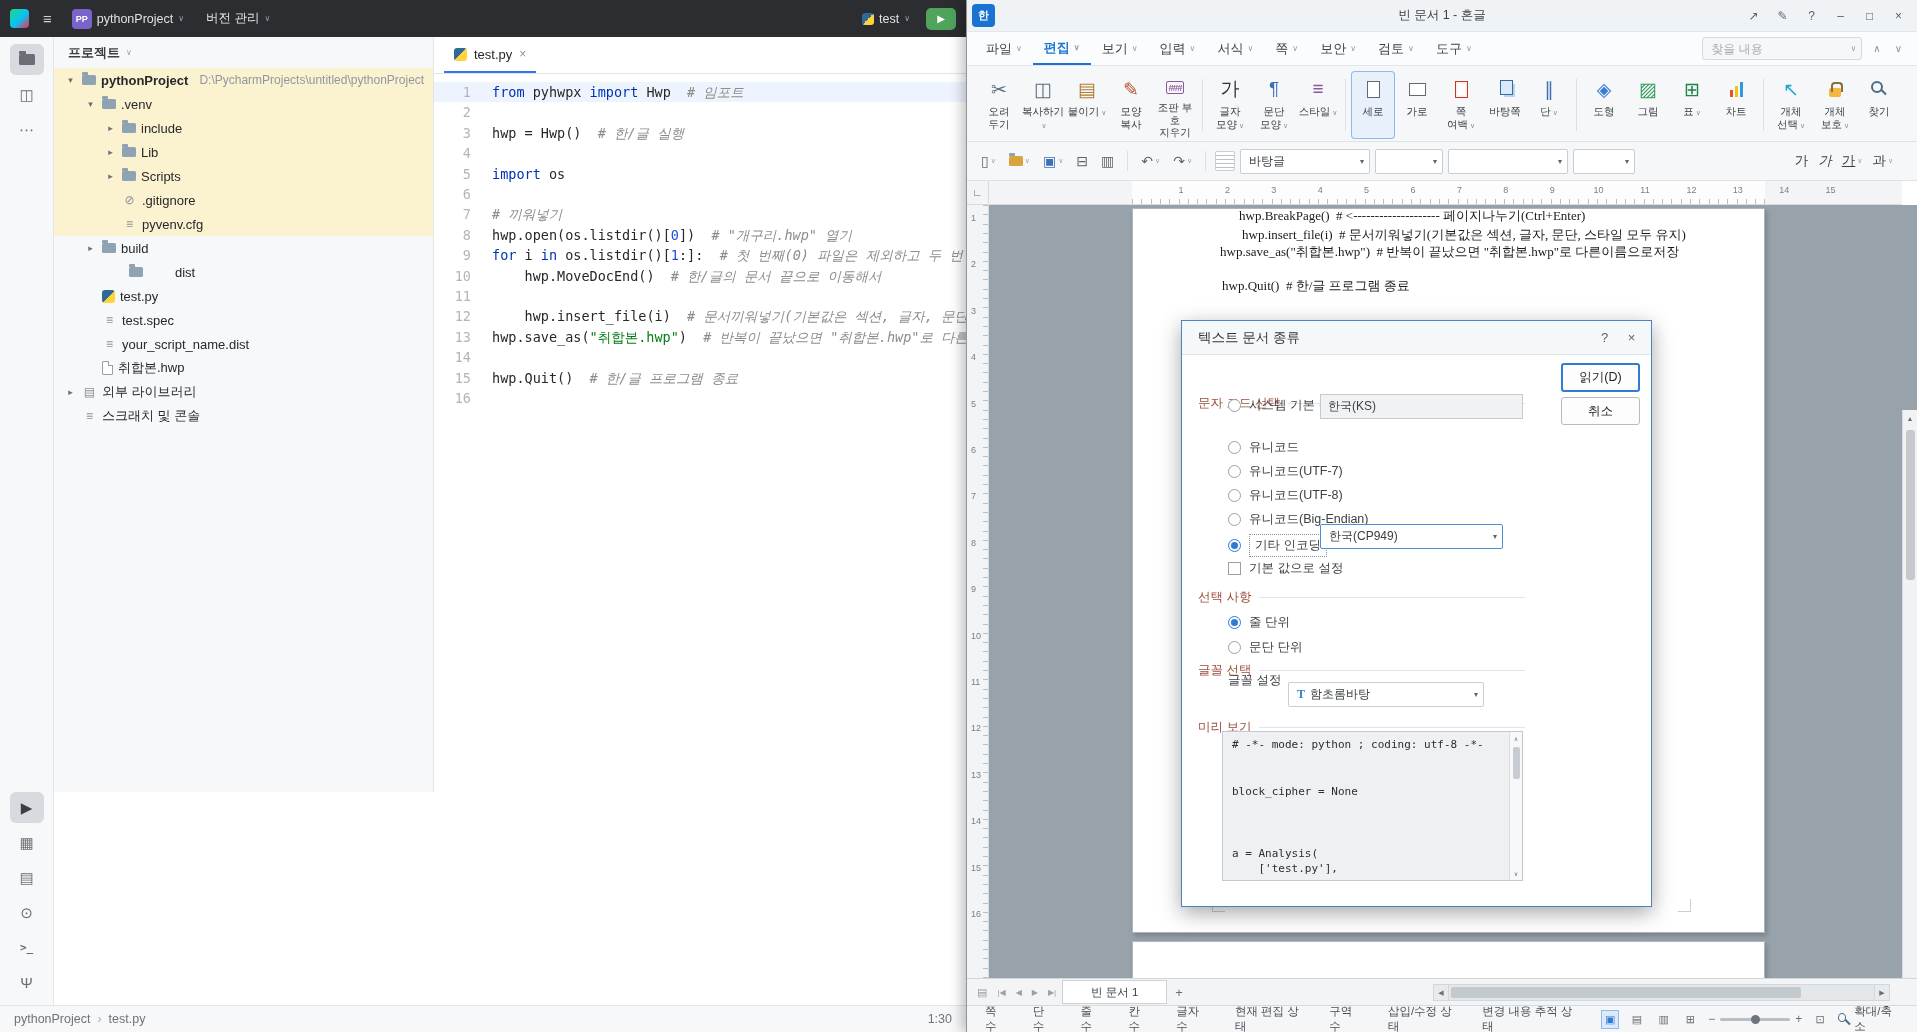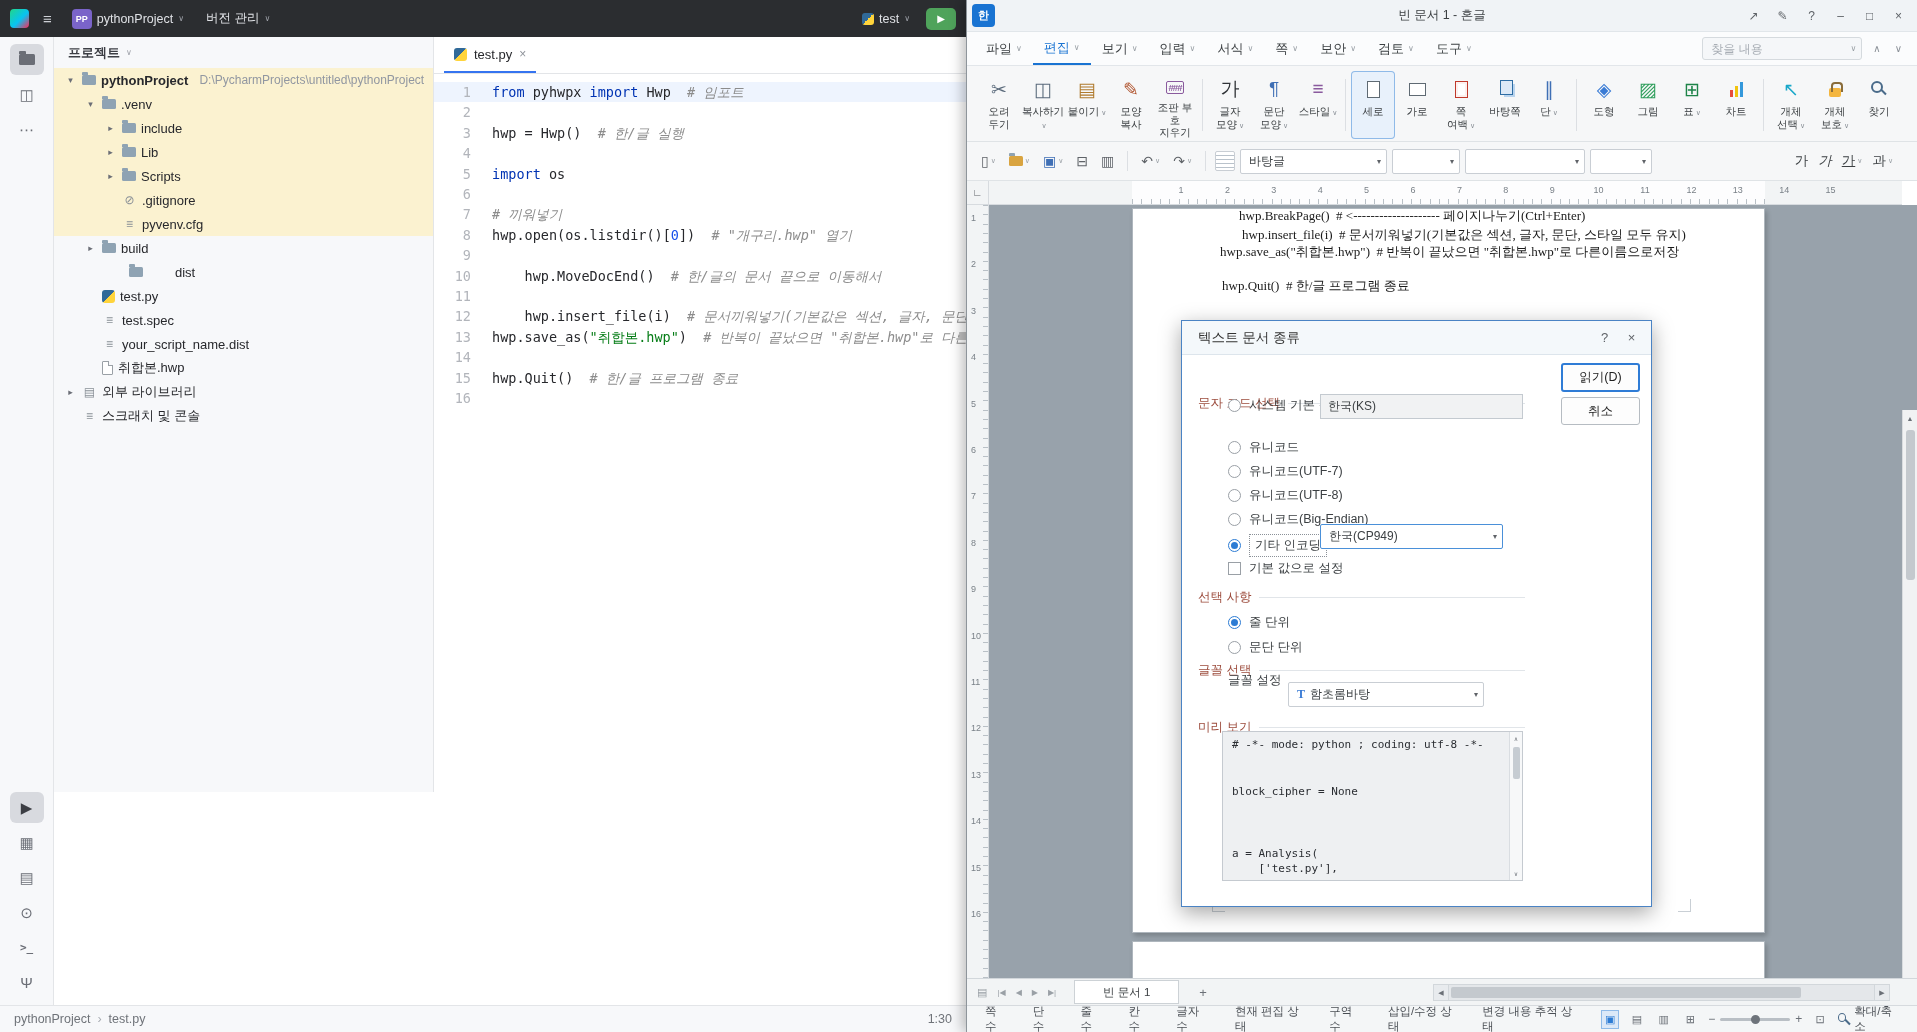--- a/index.html
+++ b/index.html
@@ -68,21 +68,21 @@
   
   .hwp{position:absolute;left:966px;top:0;width:951px;height:1032px;background:#fff;border-left:1px solid #8e959b;box-shadow:-4px 0 12px rgba(0,0,0,.25)}
   .hwp-titlebar{position:absolute;left:0;top:0;right:0;height:32px;background:#f0f3f6;border-bottom:1px solid #e1e6ea;display:flex;align-items:center;padding:0 4px 0 5px}
   .hwp-badge{width:23px;height:23px;border-radius:4px;background:var(--accent);color:#fff;font-size:11px;font-weight:bold;display:flex;align-items:center;justify-content:center}
   .hwp-title{position:absolute;left:0;right:0;text-align:center;color:#3c4043;font-size:12.5px;pointer-events:none}
   .hwp-tb-controls{margin-left:auto;display:flex;z-index:2}
   .wbtn{width:29px;height:28px;display:flex;align-items:center;justify-content:center;color:#5f6368;font-size:12px}
   .hwp-menubar{position:absolute;left:0;top:32px;right:0;height:34px;background:#fbfcfd;border-bottom:1px solid #e2e6ea;display:flex;align-items:stretch;padding:0 8px;color:#3c4043}
   .menu-item{display:flex;align-items:center;gap:4px;padding:0 11px;font-size:13px}
   .menu-item .chev{font-size:8px;color:#9aa0a6}
-  .menu-item.active{color:var(--accent);font-weight:normal;border-bottom:2px solid var(--accent)}
+  .menu-item.active{color:var(--accent);font-weight:bold;border-bottom:2px solid var(--accent)}
   .menu-right{margin-left:auto;display:flex;align-items:center;gap:8px;padding-right:4px}
   .hwp-search{width:160px;height:23px;border:1px solid #d5dade;border-radius:3px;background:#f5f7f9;color:#a8aeb5;font-size:12px;padding:0 20px 0 8px;font-family:"Liberation Sans",sans-serif}
   .hwp-search::placeholder{color:#a8aeb5}
   .search-wrap{position:relative}
   .search-wrap .chev{position:absolute;right:6px;top:7px;font-size:8px;color:#9aa0a6}
   .mini-ic{color:#8a9097;font-size:10px;padding:0 3px}
   .hwp-toolbar{position:absolute;left:0;top:66px;right:0;height:76px;background:#f6f7f8;border-bottom:1px solid #dfe3e6;display:flex;align-items:stretch;padding:5px 0 2px 10px}
   .tbtn{width:44px;display:flex;flex-direction:column;align-items:center;padding-top:2px;border-radius:4px;color:#3c4043;text-align:center}
   .tbtn .ic{height:32px;display:flex;align-items:center;justify-content:center;font-size:19px}
   .tbtn .tl{font-size:10.5px;line-height:1.2;white-space:pre-line}
@@ -158,21 +158,21 @@
   .pv-scroll{position:absolute;right:0;top:0;bottom:0;width:13px;background:#f7f8f9;border-left:1px solid #d9dde1;display:flex;flex-direction:column;align-items:center}
   .pv-btn{height:13px;font-size:6px;color:#6b7077;display:flex;align-items:center}
   .pv-thumb{width:7px;height:32px;background:#c6ccd2;border-radius:2px;margin-top:2px}
   .pv-btn.bottom{margin-top:auto}
   .dlg-btn{position:absolute;left:379px;width:79px;display:flex;align-items:center;justify-content:center;background:#fdfdfd;font-size:12.5px;color:#222;border-radius:3px}
   .dlg-btn.primary{top:42px;height:29px;border:2px solid #2f7cd6}
   .dlg-btn.normal{top:76px;height:28px;border:1px solid #b6bcc2}
   
   .hwp-tabbar{position:absolute;left:0;top:978px;right:0;height:27px;background:#f2f4f5;border-top:1px solid #d2d7db;display:flex;align-items:center;padding:0 5px;font-size:11.5px;color:#5f6368}
   .nav-btn{padding:0 5px;font-size:8px;color:#9aa0a6}
-  .doc-tab{height:24px;min-width:105px;background:#fff;border:1px solid #cdd2d6;display:flex;align-items:center;justify-content:center;margin:0 13px;color:#3c4043}
+  .doc-tab{height:24px;min-width:105px;background:#fff;border:1px solid #cdd2d6;display:flex;align-items:center;justify-content:center;margin:0 1px;color:#3c4043}
   .tab-plus{padding:0 7px;font-size:13px;color:#6b7077}
   .hscroll{position:absolute;left:466px;width:457px;top:5px;height:17px;display:flex;align-items:center}
   .hs-btn{width:16px;height:17px;background:#e8ebee;border:1px solid #d2d7db;font-size:7px;color:#6b7077;display:flex;align-items:center;justify-content:center}
   .hs-track{flex:1;height:17px;background:#e4e7ea;border-top:1px solid #d2d7db;border-bottom:1px solid #d2d7db;position:relative}
   .hs-thumb{position:absolute;left:2px;top:2px;height:11px;width:350px;background:#c4c9ce;border-radius:2px}
   .hwp-status{position:absolute;left:0;bottom:0;right:0;height:27px;background:#f4f6f7;border-top:1px solid #d6dade;display:flex;align-items:center;gap:23px;padding:0 18px;font-size:11.5px;color:#4a4f55}
   .hwp-status .right{margin-left:auto;display:flex;align-items:center;gap:9px}
   .view-ic{width:19px;height:19px;border:1px solid transparent;display:flex;align-items:center;justify-content:center;font-size:11px;color:#6b7077}
   .view-ic.on{background:#dce9f8;border-color:#8fbae8;color:#2d7cd4}
   .zoom-slider{display:flex;align-items:center;gap:5px;color:#6b7077;font-size:12px}
@@ -343,21 +343,21 @@
             </div>
             <div class="pc-code">
                 <div class="code-line hl"><span class="ln">1</span><span class="lt"><span class="k">from </span><span>pyhwpx </span><span class="k">import </span><span>Hwp  </span><span class="c"># 임포트</span></span></div>
                 <div class="code-line"><span class="ln">2</span><span class="lt"></span></div>
                 <div class="code-line"><span class="ln">3</span><span class="lt"><span>hwp = Hwp()  </span><span class="c"># 한/글 실행</span></span></div>
                 <div class="code-line"><span class="ln">4</span><span class="lt"></span></div>
                 <div class="code-line"><span class="ln">5</span><span class="lt"><span class="k">import </span><span>os</span></span></div>
                 <div class="code-line"><span class="ln">6</span><span class="lt"></span></div>
                 <div class="code-line"><span class="ln">7</span><span class="lt"><span class="c"># 끼워넣기</span></span></div>
                 <div class="code-line"><span class="ln">8</span><span class="lt"><span>hwp.open(os.listdir()[</span><span class="n">0</span><span>])  </span><span class="c"># "개구리.hwp" 열기</span></span></div>
-                <div class="code-line"><span class="ln">9</span></div>
+                <div class="code-line"><span class="ln">9</span><span class="lt"><span class="k">for </span><span>i </span><span class="k">in </span><span>os.listdir()[</span><span class="n">1</span><span>:]:  </span><span class="c"># 첫 번째(0) 파일은 제외하고 두 번</span></span></div>
                 <div class="code-line"><span class="ln">10</span><span class="lt"><span>    hwp.MoveDocEnd()  </span><span class="c"># 한/글의 문서 끝으로 이동해서</span></span></div>
                 <div class="code-line"><span class="ln">11</span></div>
                 <div class="code-line"><span class="ln">12</span><span class="lt"><span>    hwp.insert_file(i)  </span><span class="c"># 문서끼워넣기(기본값은 섹션, 글자, 문단</span></span></div>
                 <div class="code-line"><span class="ln">13</span><span class="lt"><span>hwp.save_as(</span><span class="s">"취합본.hwp"</span><span>)  </span><span class="c"># 반복이 끝났으면 "취합본.hwp"로 다른</span></span></div>
                 <div class="code-line"><span class="ln">14</span><span class="lt"></span></div>
                 <div class="code-line"><span class="ln">15</span><span class="lt"><span>hwp.Quit()  </span><span class="c"># 한/글 프로그램 종료</span></span></div>
                 <div class="code-line"><span class="ln">16</span><span class="lt"></span></div>
               </div>
           </div>
         </div>
@@ -617,21 +617,21 @@
       <span class="fbtn">
           <span>↶</span>
           <span class="chev">∨</span>
         </span>
       <span class="fbtn">
           <span>↷</span>
           <span class="chev">∨</span>
         </span>
       <span class="f-sep"></span>
       <span class="minibox"></span>
-      <span class="combo" style="width:147px">
+      <span class="combo" style="width:130px">
         <span>바탕글</span>
         <span class="ar">▾</span>
       </span>
       <span class="combo" style="width:68px">
           <span class="ar">▾</span>
         </span>
       <span class="combo" style="width:120px">
           <span class="ar">▾</span>
         </span>
       <span class="combo" style="width:62px">

